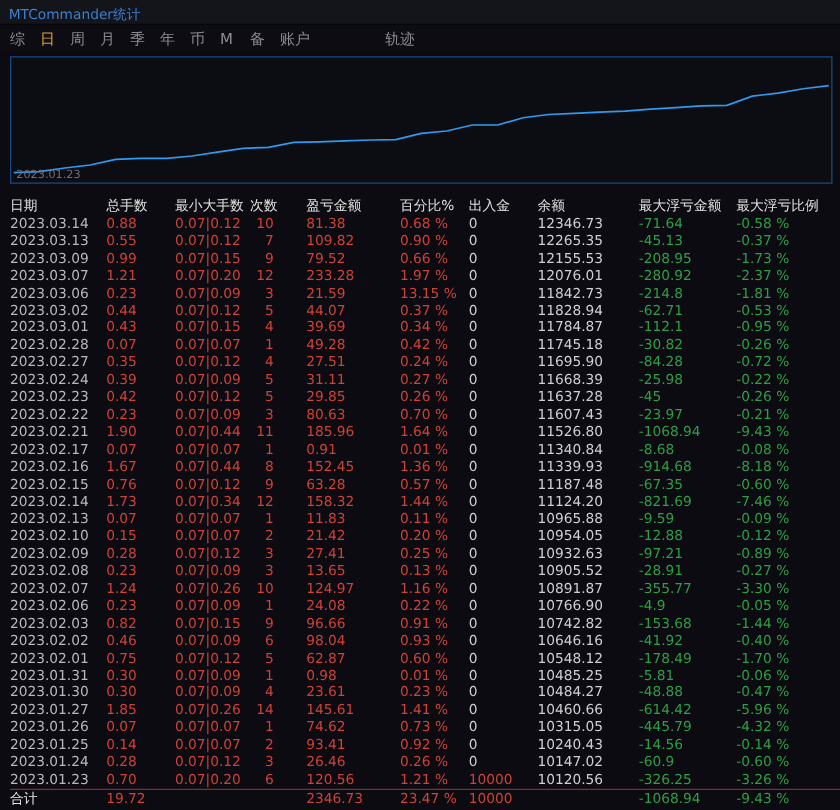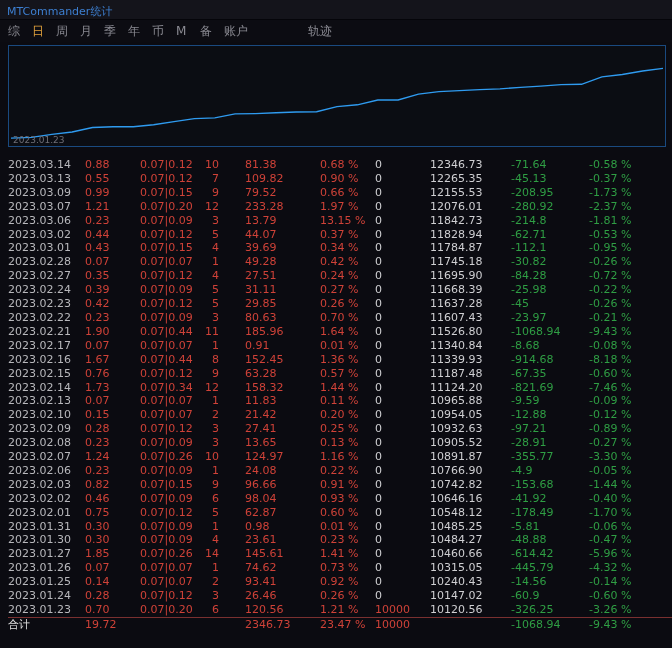--- a/index.html
+++ b/index.html
@@ -51,20 +51,32 @@
   </div>
 
 <div class="chart">
   <svg id="chart-svg" viewBox="0 0 656 98" preserveAspectRatio="none">
     <polyline id="chart-line" fill="none" stroke-width="1.3" points="2.0,90.3 22.4,89.5 42.8,86.6 63.1,84.3 83.5,79.9 103.9,79.1 124.3,79.1 144.6,77.2 165.0,74.2 185.4,71.2 205.8,70.5 226.1,66.6 246.5,66.2 266.9,65.4 287.3,64.7 307.6,64.4 328.0,59.5 348.4,57.6 368.8,52.9 389.1,52.9 409.5,47.2 429.9,44.7 450.3,43.8 470.6,42.8 491.0,42.0 511.4,40.5 531.8,39.3 552.1,37.9 572.5,37.5 592.9,30.3 613.3,27.9 633.6,24.5 654.0,22.0" stroke="#2f9bf0"></polyline>
   </svg>
   <span class="chart-label">2023.01.23</span>
 </div>
 
 <div class="table">
+  <div class="trow thead" id="thead">
+      <span class="cell c0 cl-head">日期</span>
+      <span class="cell c1 cl-head">总手数</span>
+      <span class="cell c2 cl-head">最小大手数</span>
+      <span class="cell c3 cl-head">次数</span>
+      <span class="cell c4 cl-head">盈亏金额</span>
+      <span class="cell c5 cl-head">百分比%</span>
+      <span class="cell c6 cl-head">出入金</span>
+      <span class="cell c7 cl-head">余额</span>
+      <span class="cell c8 cl-head">最大浮亏金额</span>
+      <span class="cell c9 cl-head">最大浮亏比例</span>
+    </div>
   <div id="tbody">
       <div class="trow">
         <span class="cell c0 cl-date">2023.03.14</span>
         <span class="cell c1 cl-red">0.88</span>
         <span class="cell c2 cl-red">0.07|0.12</span>
         <span class="cell c3 cl-red">10</span>
         <span class="cell c4 cl-red">81.38</span>
         <span class="cell c5 cl-red">0.68 %</span>
         <span class="cell c6 cl-gray">0</span>
         <span class="cell c7 cl-gray">12346.73</span>
@@ -105,21 +117,21 @@
         <span class="cell c6 cl-gray">0</span>
         <span class="cell c7 cl-gray">12076.01</span>
         <span class="cell c8 cl-green">-280.92</span>
         <span class="cell c9 cl-green">-2.37 %</span>
       </div>
       <div class="trow">
         <span class="cell c0 cl-date">2023.03.06</span>
         <span class="cell c1 cl-red">0.23</span>
         <span class="cell c2 cl-red">0.07|0.09</span>
         <span class="cell c3 cl-red">3</span>
-        <span class="cell c4 cl-red">13.79</span>
+        <span class="cell c4 cl-red">21.59</span>
         <span class="cell c5 cl-red">13.15 %</span>
         <span class="cell c6 cl-gray">0</span>
         <span class="cell c7 cl-gray">11842.73</span>
         <span class="cell c8 cl-green">-214.8</span>
         <span class="cell c9 cl-green">-1.81 %</span>
       </div>
       <div class="trow">
         <span class="cell c0 cl-date">2023.03.02</span>
         <span class="cell c1 cl-red">0.44</span>
         <span class="cell c2 cl-red">0.07|0.12</span>

